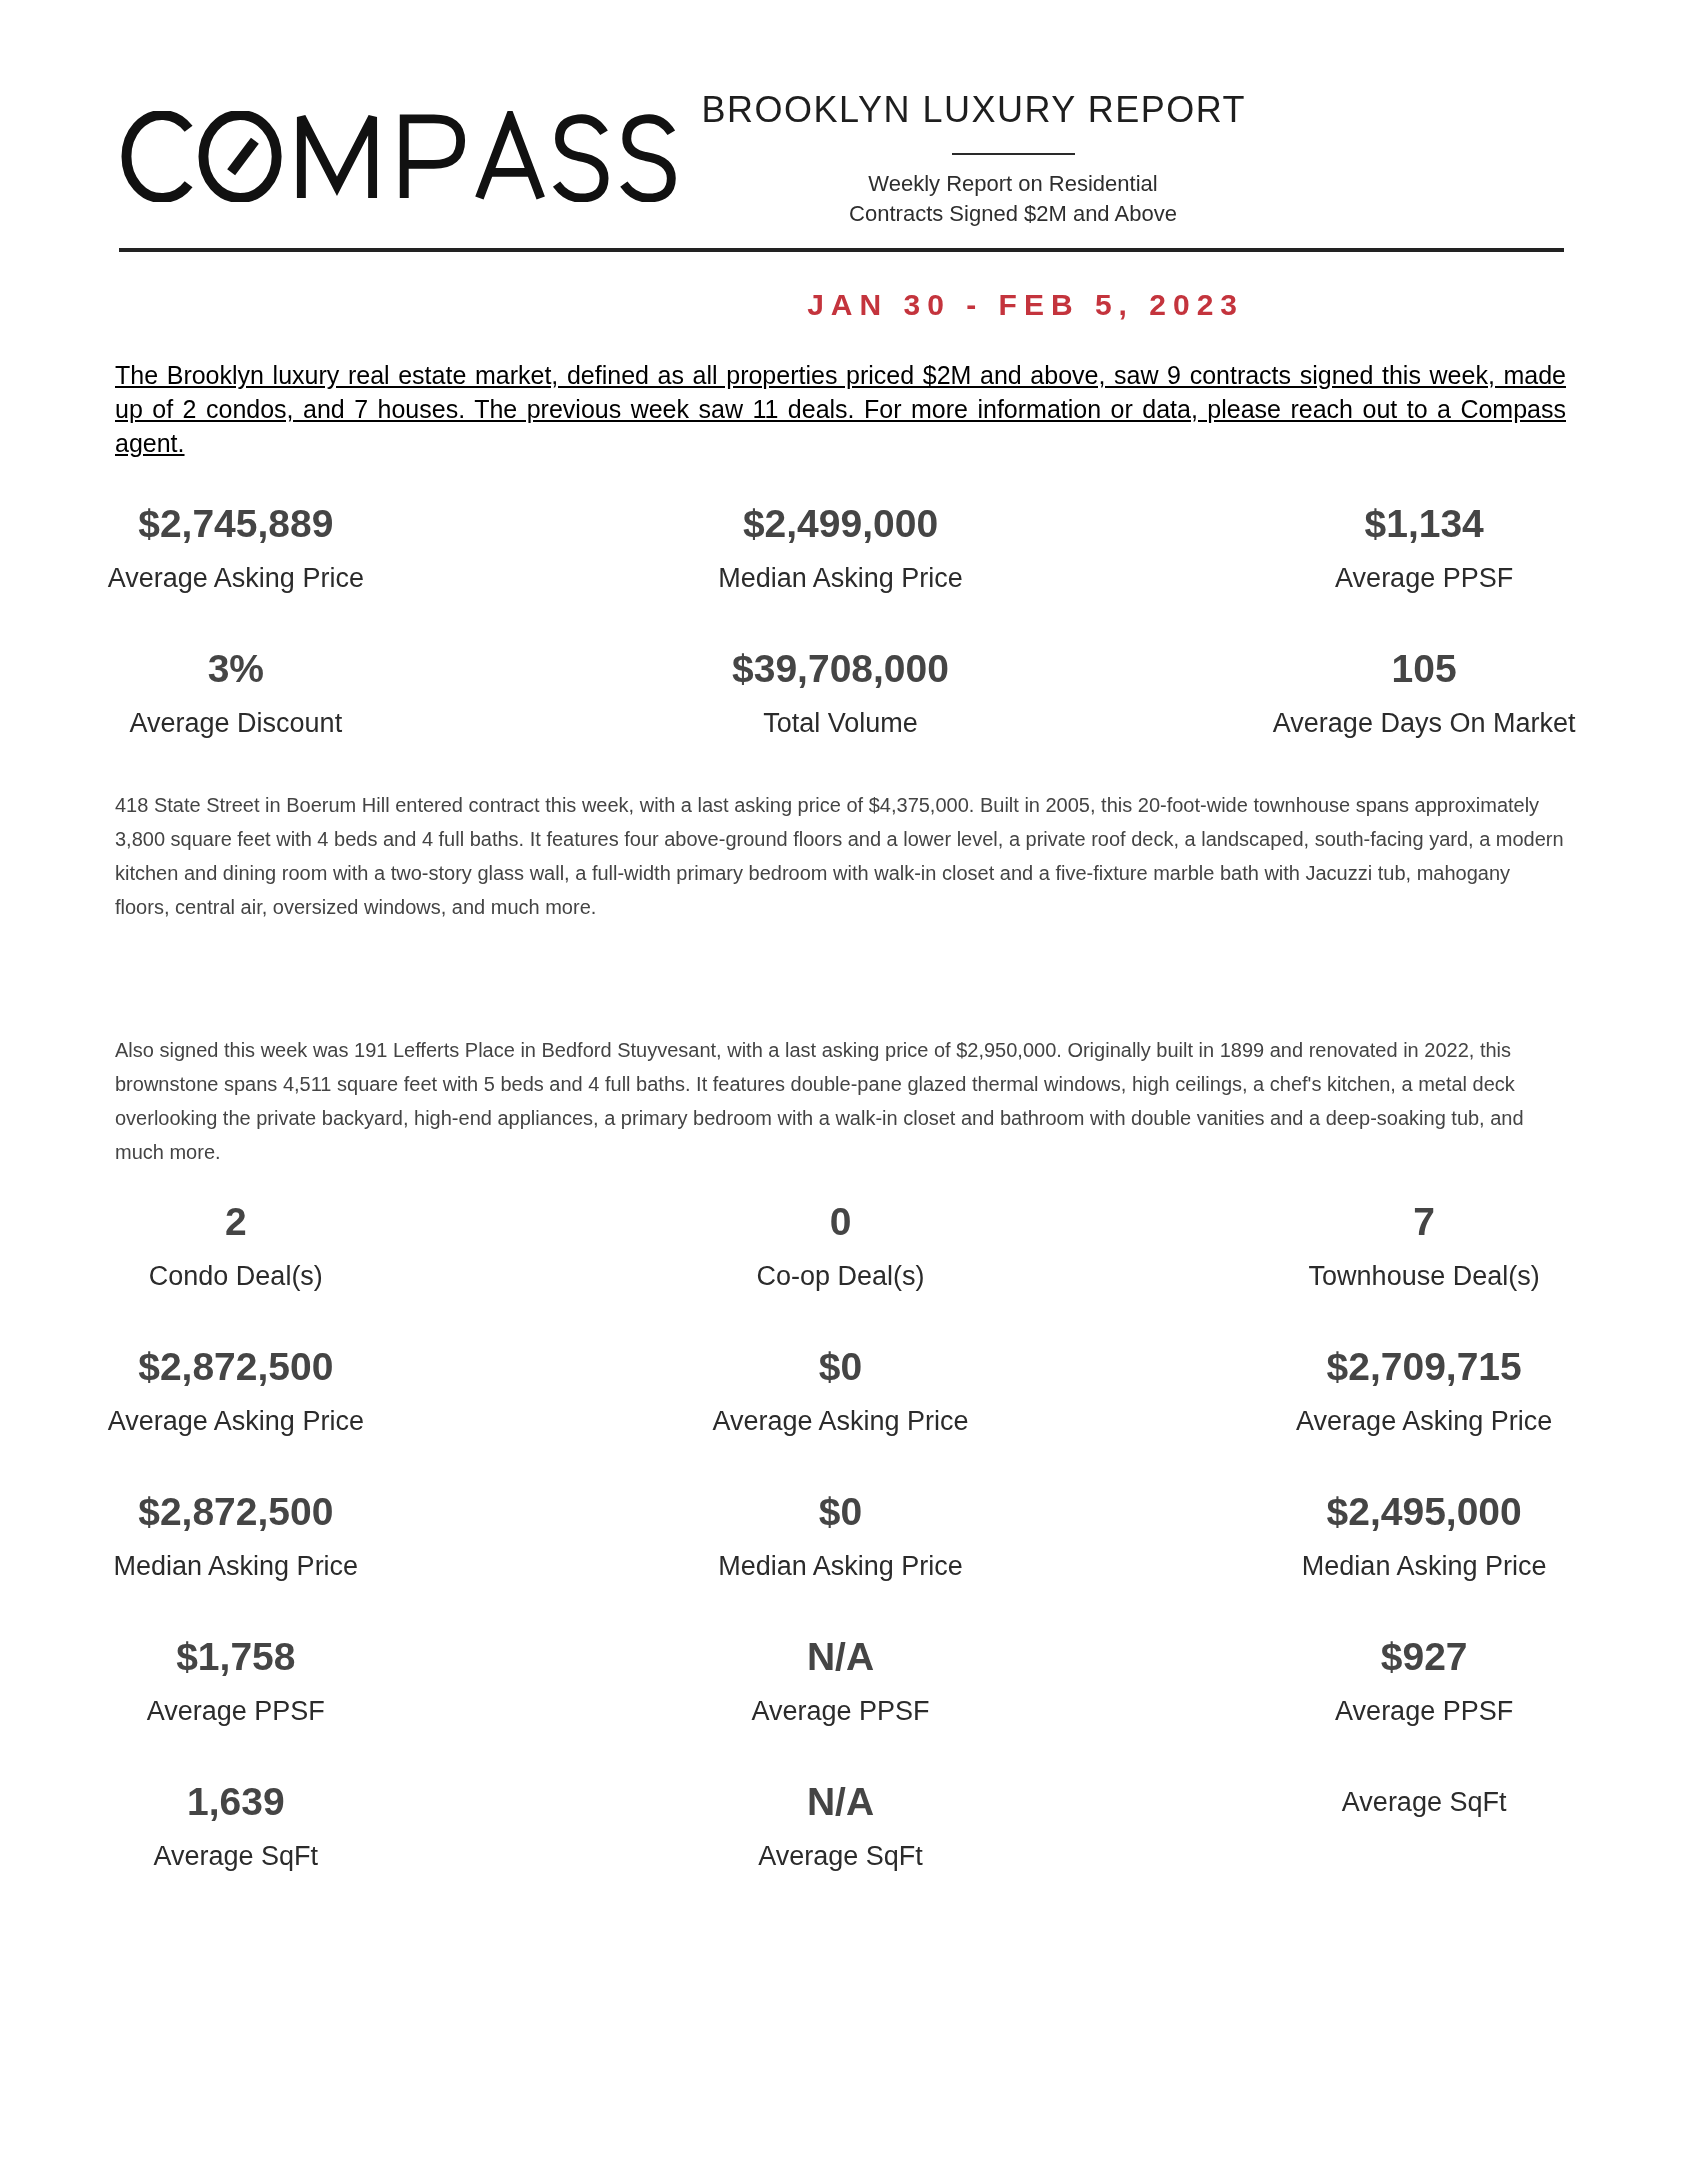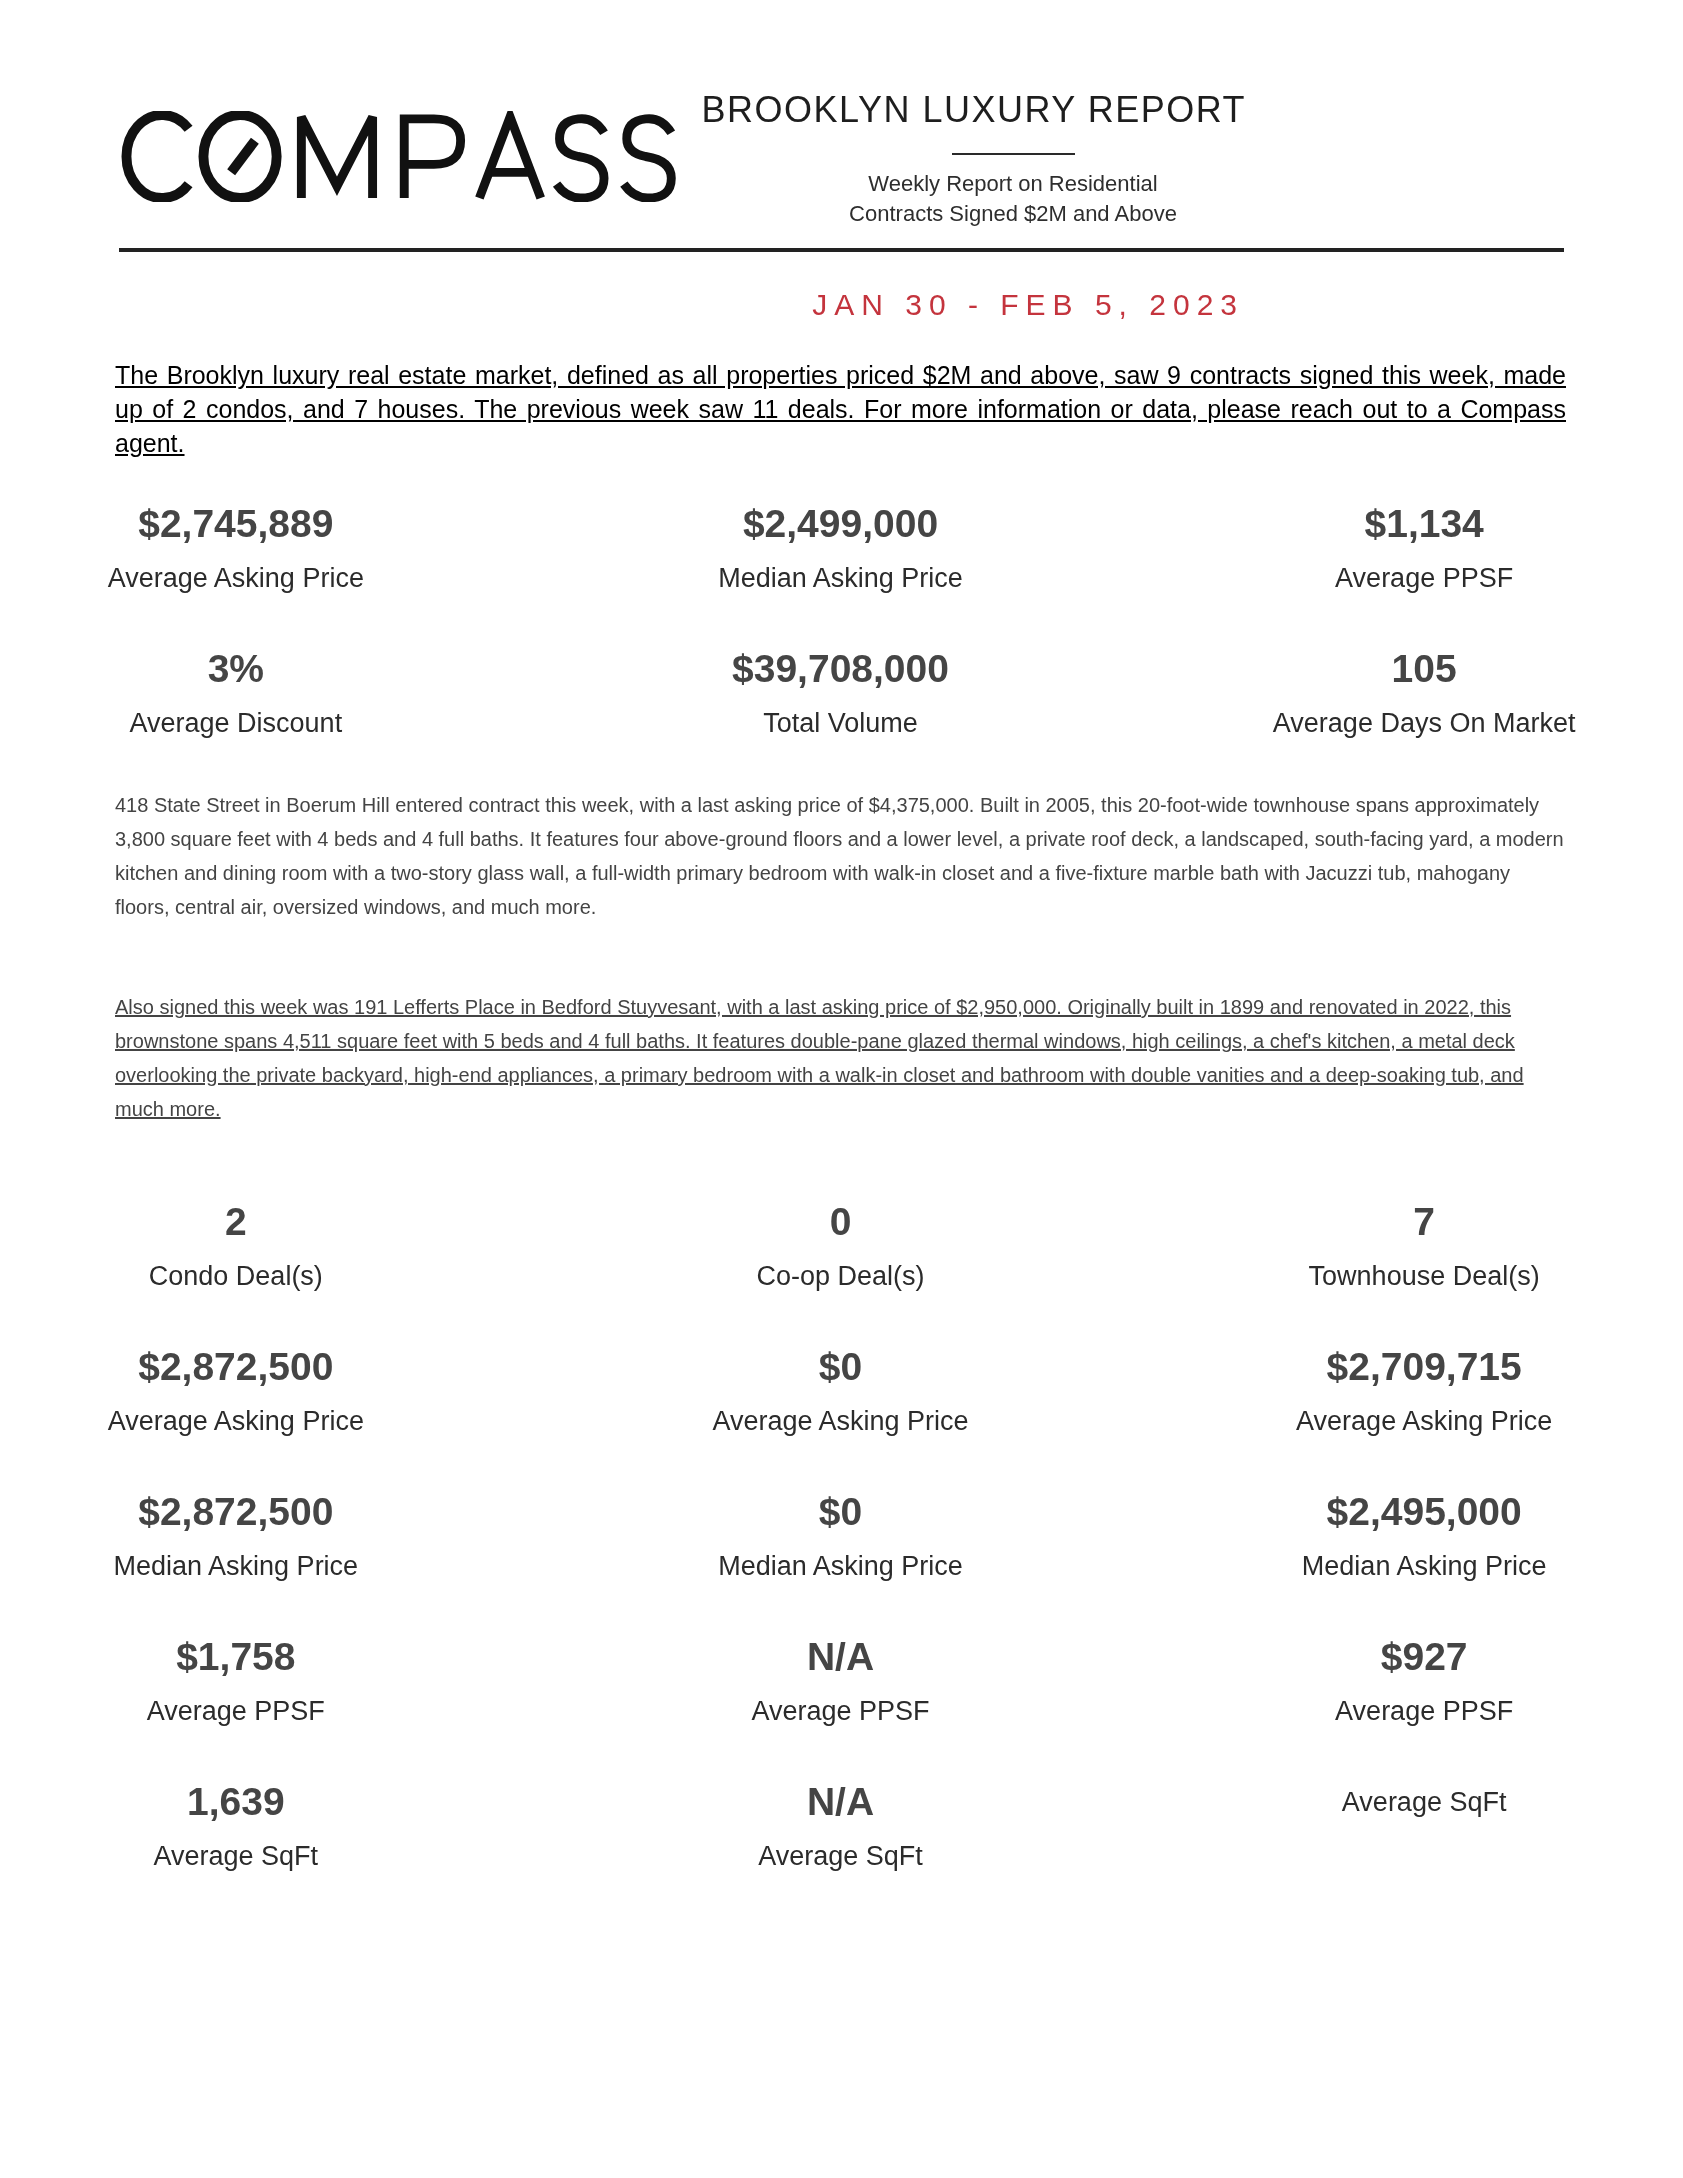--- a/index.html
+++ b/index.html
@@ -68,21 +68,21 @@
       top: 248px;
       width: 1445px;
       height: 4px;
       background: #222222;
     }
     .date-range {
       position: absolute;
       right: 117px;
       top: 288px;
       font-size: 30px;
-      font-weight: 400;
+      font-weight: 700;
       letter-spacing: 7px;
       color: #c4343d;
     }
     
     .intro {
       position: absolute;
       left: 115px;
       top: 358px;
       width: 1451px;
       font-size: 25px;
@@ -93,21 +93,21 @@
     }
     .para {
       position: absolute;
       left: 115px;
       width: 1451px;
       font-size: 20px;
       line-height: 34px;
       color: #444444;
     }
     .para-1 { top: 788px; }
-    .para-2 { top: 990px; text-decoration: underline; }
+    .para-2 { top: 1033px; }
 
     
     .stats-grid {
       position: absolute;
       left: 115px;
       width: 1451px;
       display: grid;
       grid-template-columns: 1fr 1fr 1fr;
       row-gap: 0;
     }

